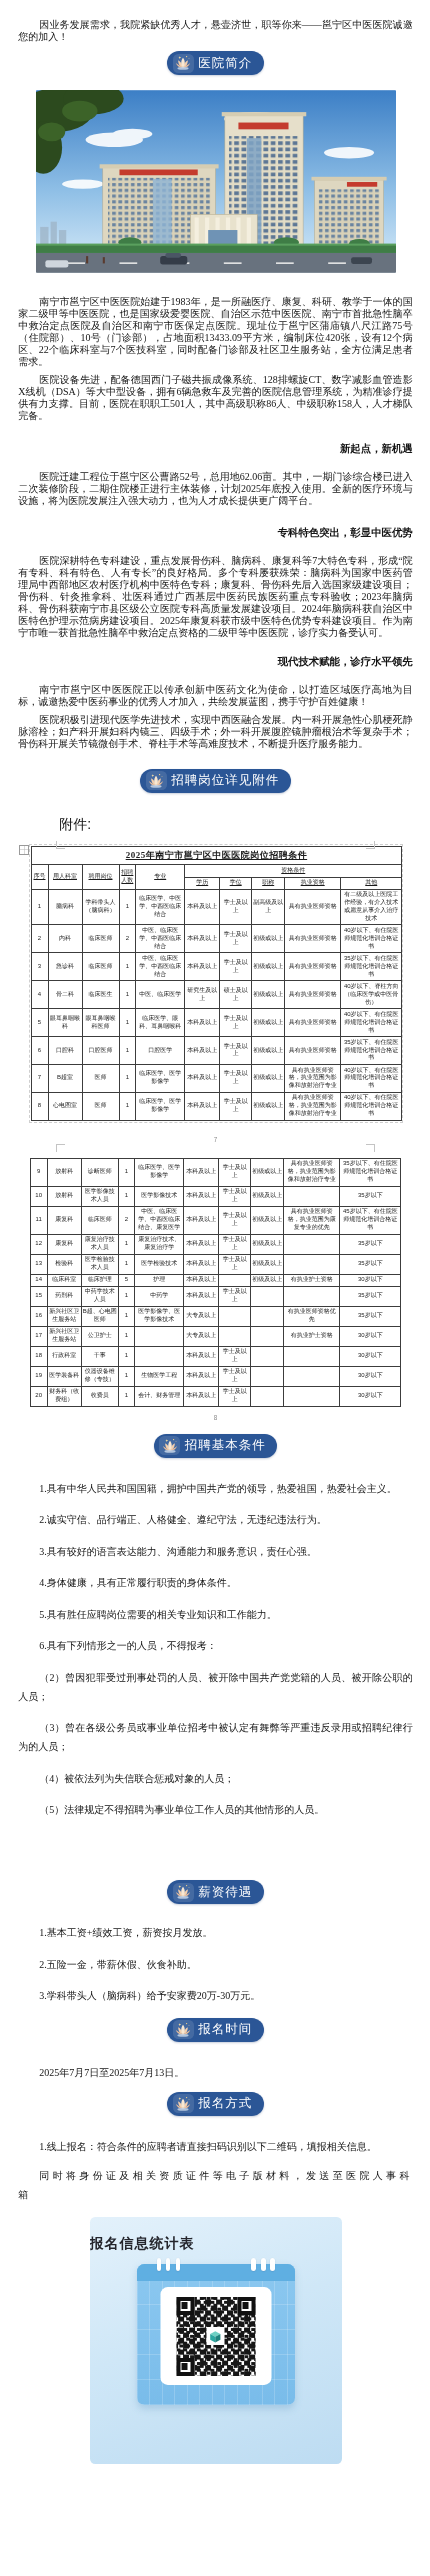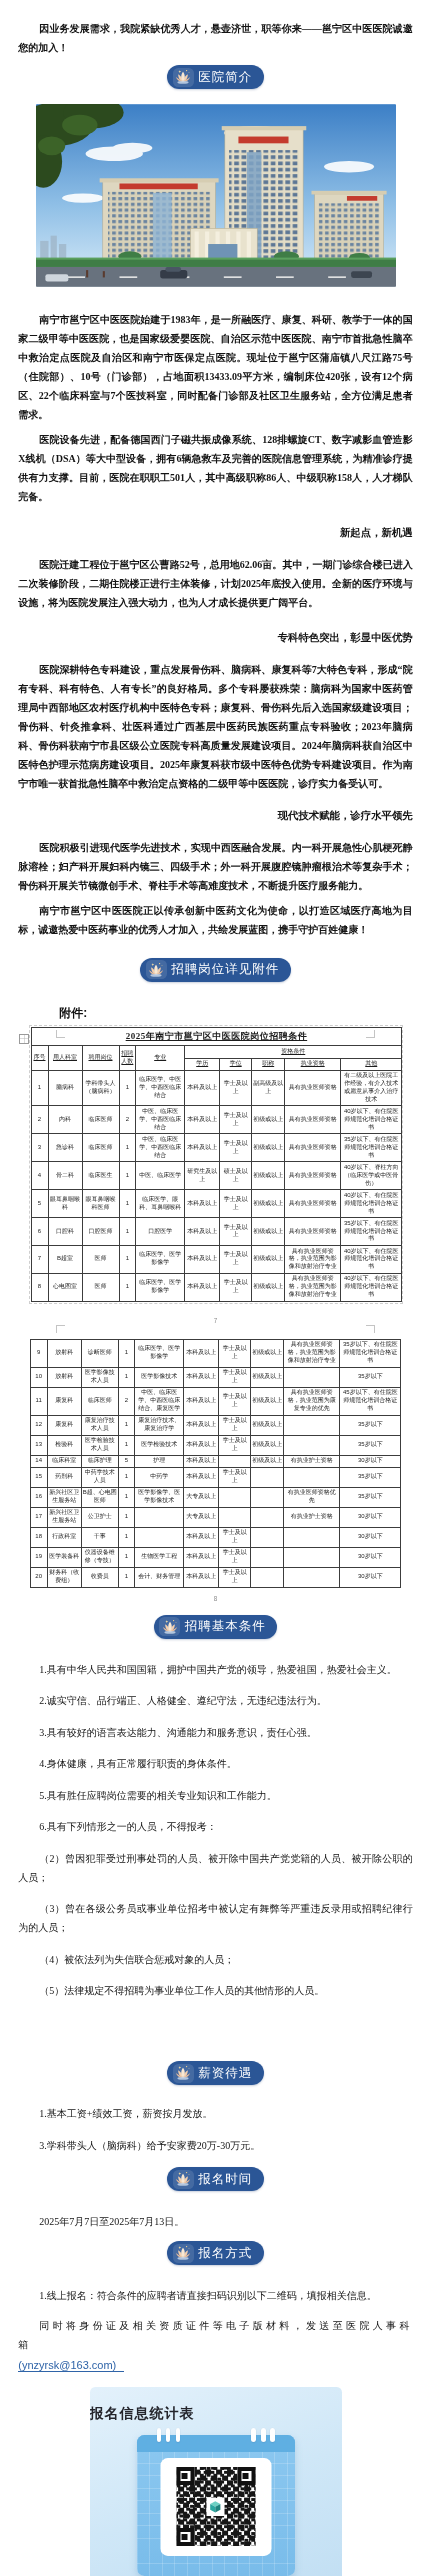--- a/index.html
+++ b/index.html
@@ -3,21 +3,21 @@
 <meta charset="utf-8">
 <style>
   html,body{margin:0;padding:0;background:#fff;}
   body{
     width:431px; min-height:2576px; margin:0 auto;
     font-family:"Liberation Serif","DejaVu Serif",serif;
     color:#141414; font-size:10px; position:relative;
     -webkit-font-smoothing:antialiased;
   }
   .content{padding:19px 18.3px 9.4px 18.3px;}
-  .para{text-indent:2.1em; line-height:19px; margin:0 0 6.3px 0; text-align:justify;font-weight:bold;}
+  .para{text-indent:2.1em; line-height:12px; margin:0 0 6.3px 0; text-align:justify;}
   .para:last-child{margin-bottom:0;}
   .center-heading{
     text-align:right; font-weight:bold; font-size:10.4px; line-height:19.3px;
     margin:16.7px 0 12.5px 0;
     font-family:"Liberation Sans","DejaVu Sans",sans-serif;
   }
   
   .badge-row{text-align:center; margin:8.4px 0 0 0;}
   .badge{
     display:inline-flex; align-items:center; gap:4.7px;
@@ -32,21 +32,21 @@
     background:rgba(255,255,255,.12); border-radius:5.2px;
   }
   
   .photo-wrap{width:360px; margin:14.6px auto 0 auto;}
   .photo-wrap svg{display:block; border-radius:1px;}
   
   .after-photo{margin-top:23px;}
   
   .doc{position:relative; margin-top:19px;}
   .attach-label{
-    font-weight:bold; font-size:12px; margin:25px 0 8px 41px; line-height:12.5px;
+    font-weight:normal; font-size:14px; margin:25px 0 16px 41px; line-height:12.5px;
     font-family:"Liberation Sans","DejaVu Sans",sans-serif;
   }
   .anchor-icon{
     position:absolute; left:1px; top:27px; width:7.8px; height:7.8px;
     border:0.5px solid #9a9a9a; background:
       linear-gradient(#b5b5b5,#b5b5b5) 50% 0/0.5px 100% no-repeat,
       linear-gradient(#b5b5b5,#b5b5b5) 0 50%/100% 0.5px no-repeat;
   }
   .crop{position:absolute; width:7.3px; height:7.3px; border-color:#c4c4c4; border-style:solid; border-width:0;}
   .page-num{
@@ -257,22 +257,22 @@
   <p class="para after-photo">南宁市邕宁区中医医院始建于1983年，是一所融医疗、康复、科研、教学于一体的国家二级甲等中医医院，也是国家级爱婴医院、自治区示范中医医院、南宁市首批急性脑卒中救治定点医院及自治区和南宁市医保定点医院。现址位于邕宁区蒲庙镇八尺江路75号（住院部）、10号（门诊部），占地面积13433.09平方米，编制床位420张，设有12个病区、22个临床科室与7个医技科室，同时配备门诊部及社区卫生服务站，全方位满足患者需求。</p>
   <p class="para">医院设备先进，配备德国西门子磁共振成像系统、128排螺旋CT、数字减影血管造影X线机（DSA）等大中型设备，拥有6辆急救车及完善的医院信息管理系统，为精准诊疗提供有力支撑。目前，医院在职职工501人，其中高级职称86人、中级职称158人，人才梯队完备。</p>
 
   <div class="center-heading">新起点，新机遇</div>
   <p class="para">医院迁建工程位于邕宁区公曹路52号，总用地62.06亩。其中，一期门诊综合楼已进入二次装修阶段，二期住院楼正进行主体装修，计划2025年底投入使用。全新的医疗环境与设施，将为医院发展注入强大动力，也为人才成长提供更广阔平台。</p>
 
   <div class="center-heading">专科特色突出，彰显中医优势</div>
   <p class="para">医院深耕特色专科建设，重点发展骨伤科、脑病科、康复科等7大特色专科，形成“院有专科、科有特色、人有专长”的良好格局。多个专科屡获殊荣：脑病科为国家中医药管理局中西部地区农村医疗机构中医特色专科；康复科、骨伤科先后入选国家级建设项目；骨伤科、针灸推拿科、壮医科通过广西基层中医药民族医药重点专科验收；2023年脑病科、骨伤科获南宁市县区级公立医院专科高质量发展建设项目。2024年脑病科获自治区中医特色护理示范病房建设项目。2025年康复科获市级中医特色优势专科建设项目。作为南宁市唯一获首批急性脑卒中救治定点资格的二级甲等中医医院，诊疗实力备受认可。</p>
 
   <div class="center-heading" style="margin-top:12.5px;">现代技术赋能，诊疗水平领先</div>
+  <p class="para">南宁市邕宁区中医医院正以传承创新中医药文化为使命，以打造区域医疗高地为目标，诚邀热爱中医药事业的优秀人才加入，共绘发展蓝图，携手守护百姓健康！</p>
   <p class="para">医院积极引进现代医学先进技术，实现中西医融合发展。内一科开展急性心肌梗死静脉溶栓；妇产科开展妇科内镜三、四级手术；外一科开展腹腔镜肿瘤根治术等复杂手术；骨伤科开展关节镜微创手术、脊柱手术等高难度技术，不断提升医疗服务能力。</p>
-  <p class="para">南宁市邕宁区中医医院正以传承创新中医药文化为使命，以打造区域医疗高地为目标，诚邀热爱中医药事业的优秀人才加入，共绘发展蓝图，携手守护百姓健康！</p>
 
   <div class="badge-row" style="margin-top:19px;">
     <span class="badge">
       <span class="lotus">
         <svg viewBox="0 0 44 40" width="18" height="16">
           <circle cx="31" cy="4" r="1.6" fill="#ffd98a"></circle>
             <circle cx="37" cy="9" r="1.1" fill="#ffd98a"></circle>
           <path d="M14 3 l1 2.6 2.6 1 -2.6 1 -1 2.6 -1-2.6 -2.6-1 2.6-1z" fill="#ffe6a6"></path>
           <path d="M4 20 C8 29 14 32 22 31 C15 27 9 24 4 20Z" fill="#edbf9b"></path>
           <path d="M40 20 C36 29 30 32 22 31 C29 27 35 24 40 20Z" fill="#edbf9b"></path>
@@ -649,20 +649,21 @@
           <path d="M22 7 C16 15 16 26 22 31 C28 26 28 15 22 7Z" fill="#f9e8d2"></path>
           <ellipse cx="22" cy="33.5" rx="14" ry="3.5" fill="#d7e4f2" opacity=".75"></ellipse>
         </svg>
       </span>
       <span>薪资待遇</span>
     </span>
   </div>
 
   <div class="list-block" style="margin-top:19px;">
       <div class="num-item">1.基本工资+绩效工资，薪资按月发放。</div>
+      <div class="num-item">2.五险一金，带薪休假、伙食补助。</div>
       <div class="num-item">3.学科带头人（脑病科）给予安家费20万-30万元。</div>
     </div>
 
   <div class="badge-row" style="margin-top:0;text-align:center;">
     <span class="badge">
       <span class="lotus">
         <svg viewBox="0 0 44 40" width="18" height="16">
           <circle cx="31" cy="4" r="1.6" fill="#ffd98a"></circle>
             <circle cx="37" cy="9" r="1.1" fill="#ffd98a"></circle>
           <path d="M14 3 l1 2.6 2.6 1 -2.6 1 -1 2.6 -1-2.6 -2.6-1 2.6-1z" fill="#ffe6a6"></path>
@@ -694,23 +695,20 @@
           <path d="M22 7 C16 15 16 26 22 31 C28 26 28 15 22 7Z" fill="#f9e8d2"></path>
           <ellipse cx="22" cy="33.5" rx="14" ry="3.5" fill="#d7e4f2" opacity=".75"></ellipse>
         </svg>
       </span>
       <span>报名方式</span>
     </span>
   </div>
 
   <p class="apply-line">1.线上报名：符合条件的应聘者请直接扫码识别以下二维码，填报相关信息。</p>
   <p class="spread-line">同时将身份证及相关资质证件等电子版材料，发送至医院人事科箱</p>
-  <div class="email-row">
-    <a class="email-link" href="#">(ynzyrsk@163.com)</a>
-  </div>
 
   <div class="qr-card">
 
     <div class="qr-card-title">报名信息统计表</div>
     <div class="calendar">
       <div class="calendar-bar"></div>
       <span class="pin" style="left:20px;"></span>
       <span class="pin" style="left:29px;"></span>
       <span class="pin" style="left:39px;"></span>
       <span class="pin" style="right:39px;"></span>

